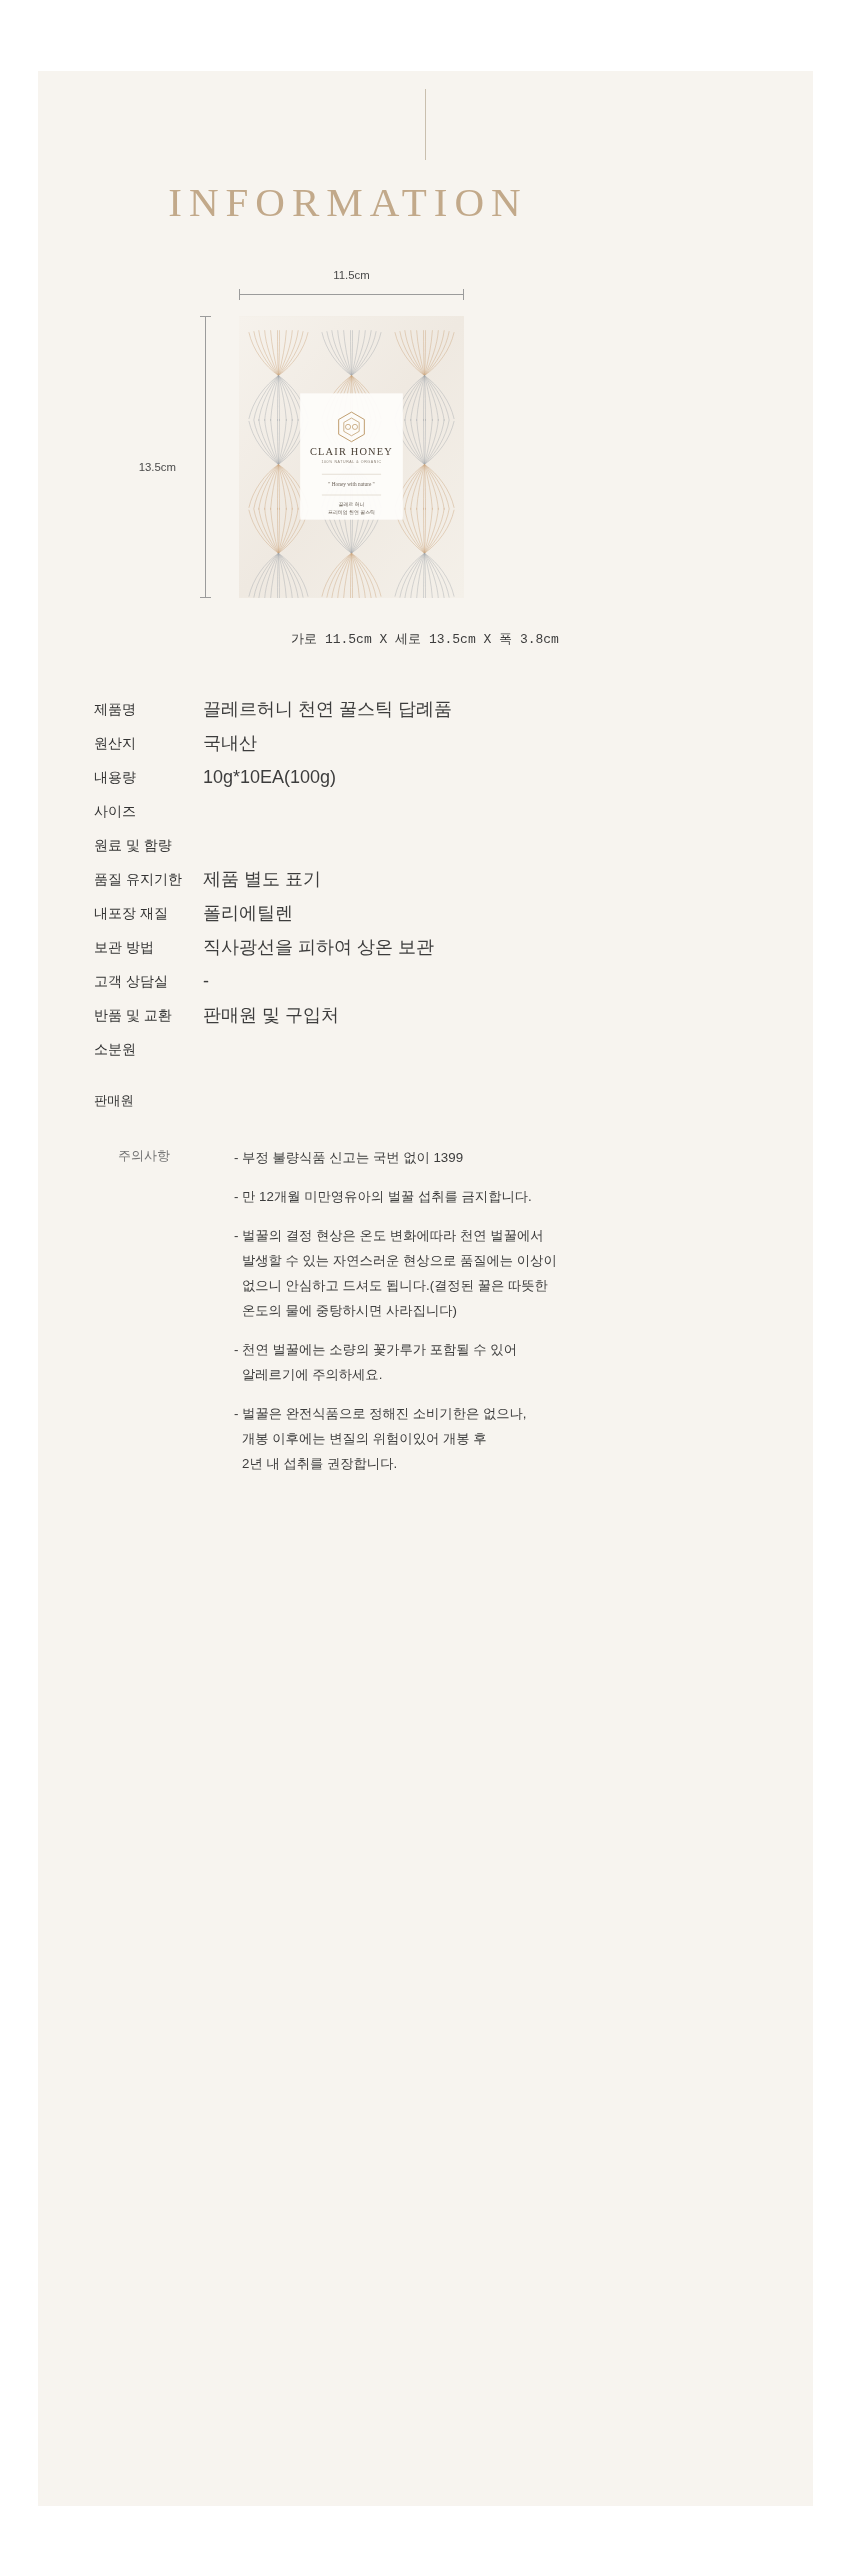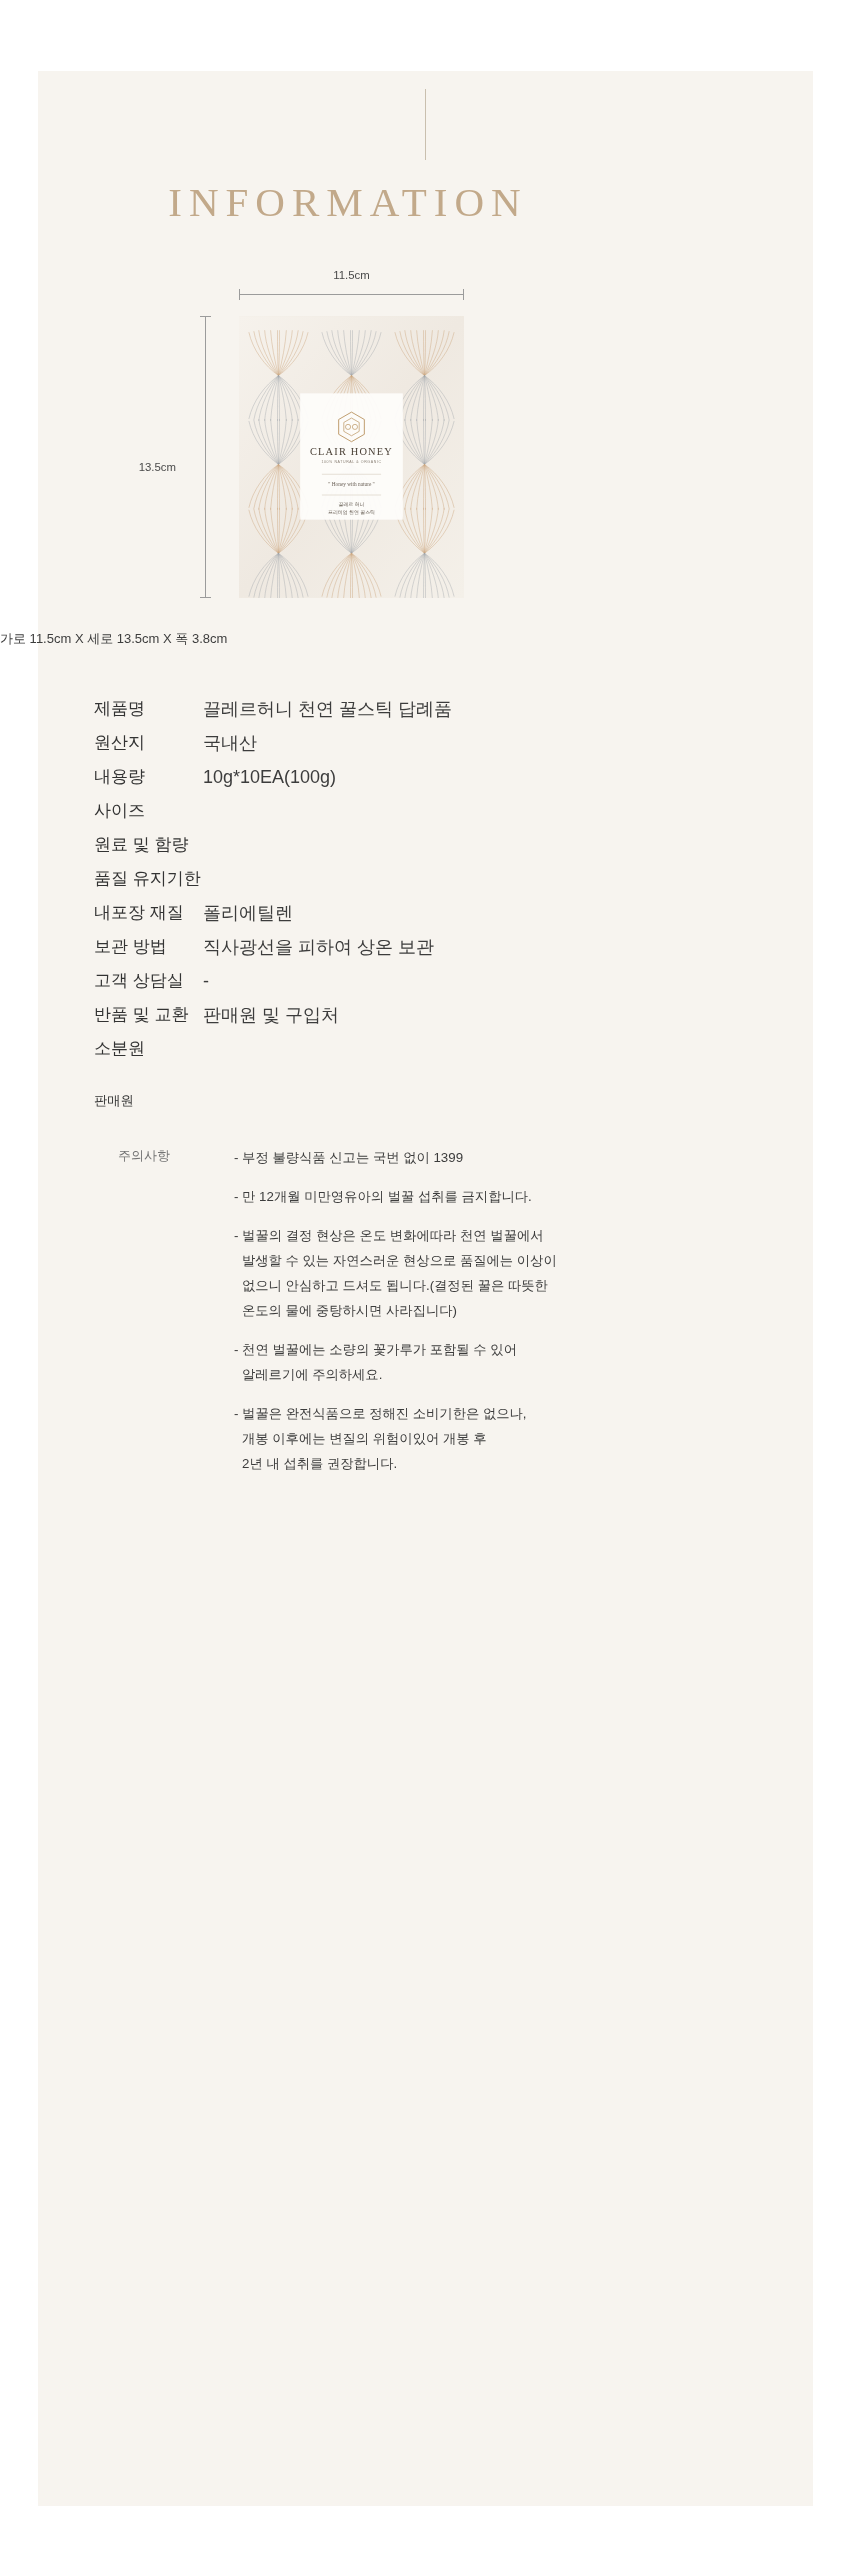--- a/index.html
+++ b/index.html
@@ -124,41 +124,42 @@
     background: #9b9b9b;
   }
   .dim-left-line::before { top: 0; }
   .dim-left-line::after { bottom: 0; }
 
   .dim-caption {
     position: absolute;
     left: 0;
     top: 630px;
     width: 850px;
-    text-align: left;
+    text-align: center;
     font-size: 13px;
     color: #3d3d3d;
+    font-family: Liberation Mono, monospace;
   }
 
   
   .spec {
     position: absolute;
     left: 94px;
     top: 692px;
     width: 633px;
   }
   .spec-row {
     display: flex;
     align-items: flex-start;
     min-height: 34px;
   }
   .spec-label {
     width: 109px;
     flex: 0 0 109px;
-    font-size: 17px;
+    font-size: 14px;
     color: #333333;
     line-height: 34px;
   }
   .spec-value {
     flex: 1;
     font-size: 18px;
     color: #3c3c3c;
     line-height: 34px;
   }
 
@@ -352,20 +353,21 @@
     </div>
     <div class="spec-row">
       <div class="spec-label">사이즈</div>
       <div class="spec-value"></div>
     </div>
     <div class="spec-row">
       <div class="spec-label">원료 및 함량</div>
     </div>
     <div class="spec-row">
       <div class="spec-label">품질 유지기한</div>
+      <div class="spec-value">제품 별도 표기</div>
     </div>
     <div class="spec-row">
       <div class="spec-label">내포장 재질</div>
       <div class="spec-value">폴리에틸렌</div>
     </div>
     <div class="spec-row">
       <div class="spec-label">보관 방법</div>
       <div class="spec-value">직사광선을 피하여 상온 보관</div>
     </div>
     <div class="spec-row">

